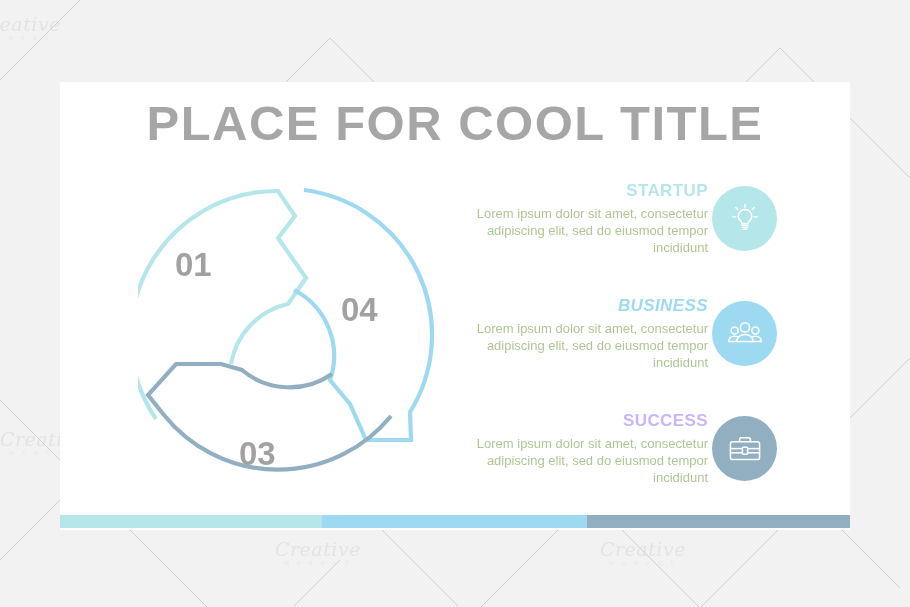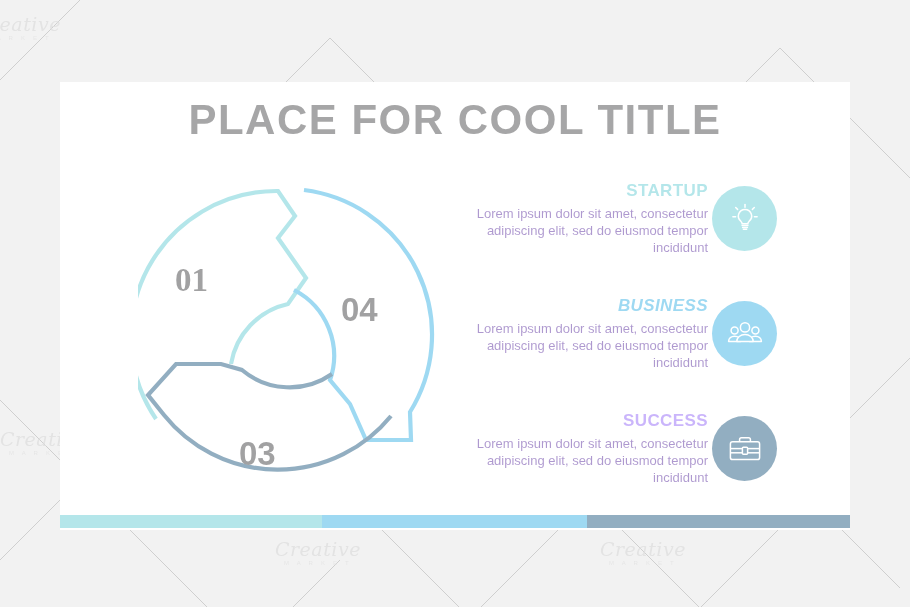--- a/index.html
+++ b/index.html
@@ -38,39 +38,39 @@
     position:absolute;left:60px;top:82px;width:790px;height:448px;
     background:rgba(255,255,255,.55);pointer-events:none;
   }
 
   
   #title{
     position:absolute;left:60px;top:99px;width:790px;
     text-align:center;
     font-family:"Liberation Sans", sans-serif;
     font-weight:bold;
-    font-size:42px;
+    font-size:49px;
     letter-spacing:1.5px;
     color:#3a3a3c;
     line-height:1;
     white-space:nowrap;
   }
 
   
   #diagram{position:absolute;left:138px;top:168px;width:330px;height:336px;}
   .seg-num{
     position:absolute;
     font-family:"Liberation Sans", sans-serif;
     font-weight:bold;
     font-size:33px;
     color:#2f2f31;
     letter-spacing:0px;
     line-height:1;
   }
-  #num-01{left:37px;top:96px;font-family:Liberation Serif, serif;}
+  #num-01{left:37px;top:80px;}
   #num-02{left:203px;top:125px;}
   #num-03{left:101px;top:269px;}
 
   
   .row{position:absolute;left:476px;width:318px;height:100px;}
   #row-0{top:182px;}
   #row-1{top:297px;}
   #row-2{top:412px;}
 
   .row-text{
@@ -81,21 +81,21 @@
     font-weight:bold;
     font-size:17px;
     letter-spacing:.4px;
     line-height:1.1;
     margin-bottom:4px;
   }
   .row-body{
     font-family:"Liberation Sans", sans-serif;
     font-size:13px;
     line-height:1.33;
-    color:#4c1d95;
+    color:#4d7c0f;
   }
   .row-icon{
     position:absolute;left:236px;top:4px;
     width:65px;height:65px;border-radius:50%;
     display:flex;align-items:center;justify-content:center;
   }
   .row-icon svg{display:block;}
 
   
   #bar{position:absolute;left:60px;top:515px;width:790px;height:13px;display:flex;}

